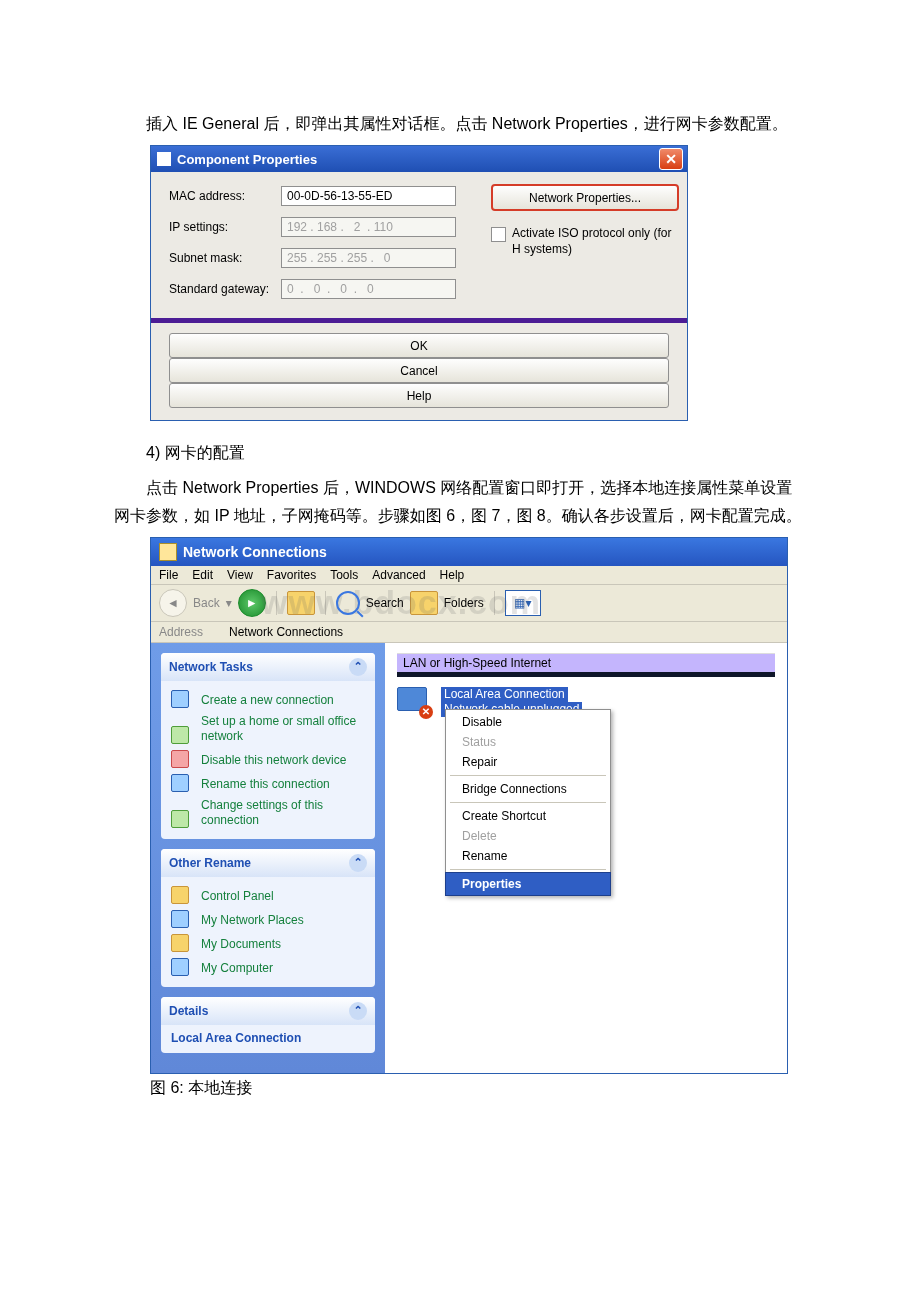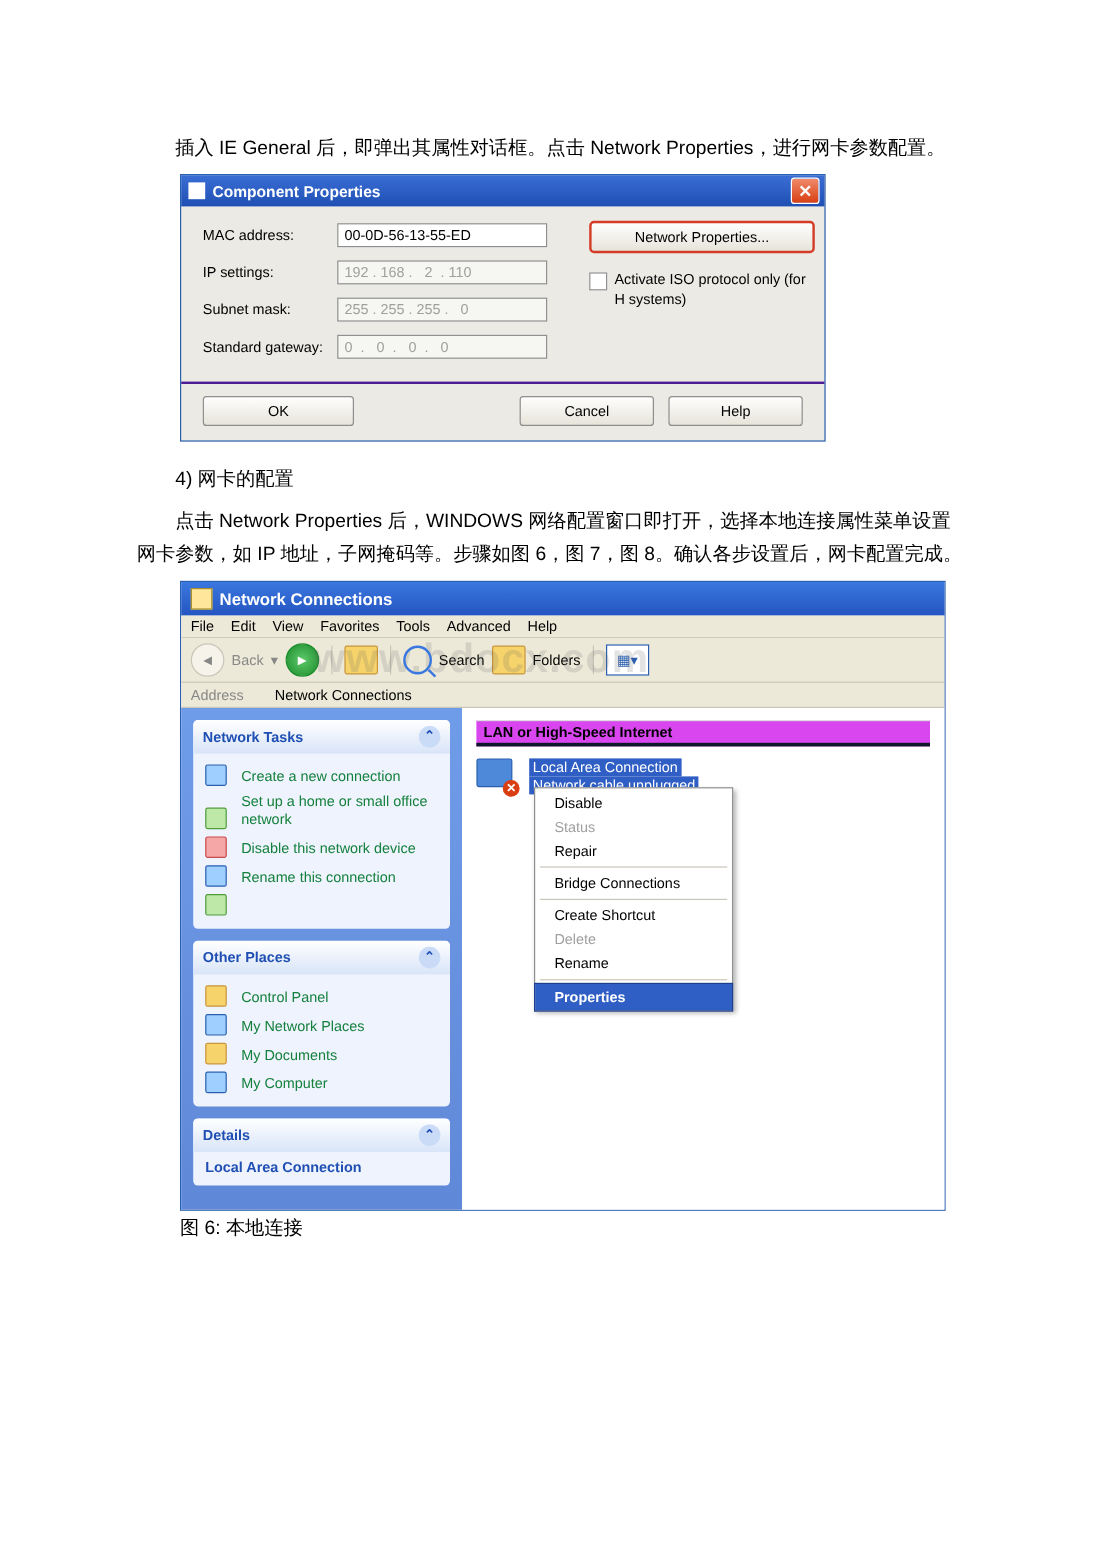--- a/index.html
+++ b/index.html
@@ -91,24 +91,25 @@
     border-radius: 4px;
     margin-bottom: 14px;
     margin-top: -2px;
   }
   .chkrow { display: flex; align-items: flex-start; gap: 6px; color: #000; line-height: 1.35; }
   .chkbox {
     width: 13px; height: 13px; border: 1px solid #8f8f8f; background: #fff; margin-top: 2px;
     flex: 0 0 13px;
   }
   .dlg1-bottom {
-    border-top: 2px solid #4c1d95;
+    border-top: 5px solid #4c1d95;
     padding: 10px 18px 12px 18px;
     display: flex;
     font-family: Tahoma, Arial, sans-serif;
+    flex-direction: column;
   }
   .dlg1-bottom .gap { flex: 1; }
 
   
   .ncwin {
     width: 636px;
     margin: 6px 0 4px 36px;
     background: #fff;
     font-family: Tahoma, Arial, sans-serif;
     font-size: 12px;
@@ -220,25 +221,25 @@
     width: 16px; height: 16px; flex: 0 0 16px;
     background: #f7d36b; border: 1px solid #c9953a; border-radius: 2px;
   }
   .sp-item .ic.b { background: #9fcfff; border-color: #2a5fb0; }
   .sp-item .ic.g { background: #bde8a8; border-color: #4e9d3a; }
   .sp-item .ic.r { background: #f5a6a6; border-color: #c94a4a; }
   .mainpane {
     flex: 1; background: #fff; padding: 10px 12px; position: relative;
   }
   .grphead {
-    background: #d946ef;
-    font-weight: bold;
+    background: #c4b5fd;
+    font-weight: normal;
     padding: 2px 6px;
     border-top: 1px solid #ddd;
-    border-bottom: 3px solid #0f172a;
+    border-bottom: 5px solid #0f172a;
     margin-bottom: 10px;
   }
   .conn-item {
     display: flex; gap: 10px; width: 230px;
   }
   .conn-icon {
     width: 34px; height: 30px; position: relative;
   }
   .conn-icon .mon {
     width: 28px; height: 22px; background: #4e88d8; border: 1px solid #2a5fb0; border-radius: 2px;
@@ -380,26 +381,27 @@
             <div class="sp-item">
                 <span class="ic r"></span>
                 <span>Disable this network device</span>
               </div>
             <div class="sp-item">
                 <span class="ic b"></span>
                 <span>Rename this connection</span>
               </div>
             <div class="sp-item">
                 <span class="ic g"></span>
+                <span>Change settings of this connection</span>
               </div>
           </div>
         </div>
         <div class="sp-card">
           <div class="sp-head">
-            <span>Other Places</span>
+            <span>Other Rename</span>
             <span class="sp-chev">⌃</span>
           </div>
           <div class="sp-body">
             <div class="sp-item">
                 <span class="ic"></span>
                 <span>Control Panel</span>
               </div>
             <div class="sp-item">
                 <span class="ic b"></span>
                 <span>My Network Places</span>

